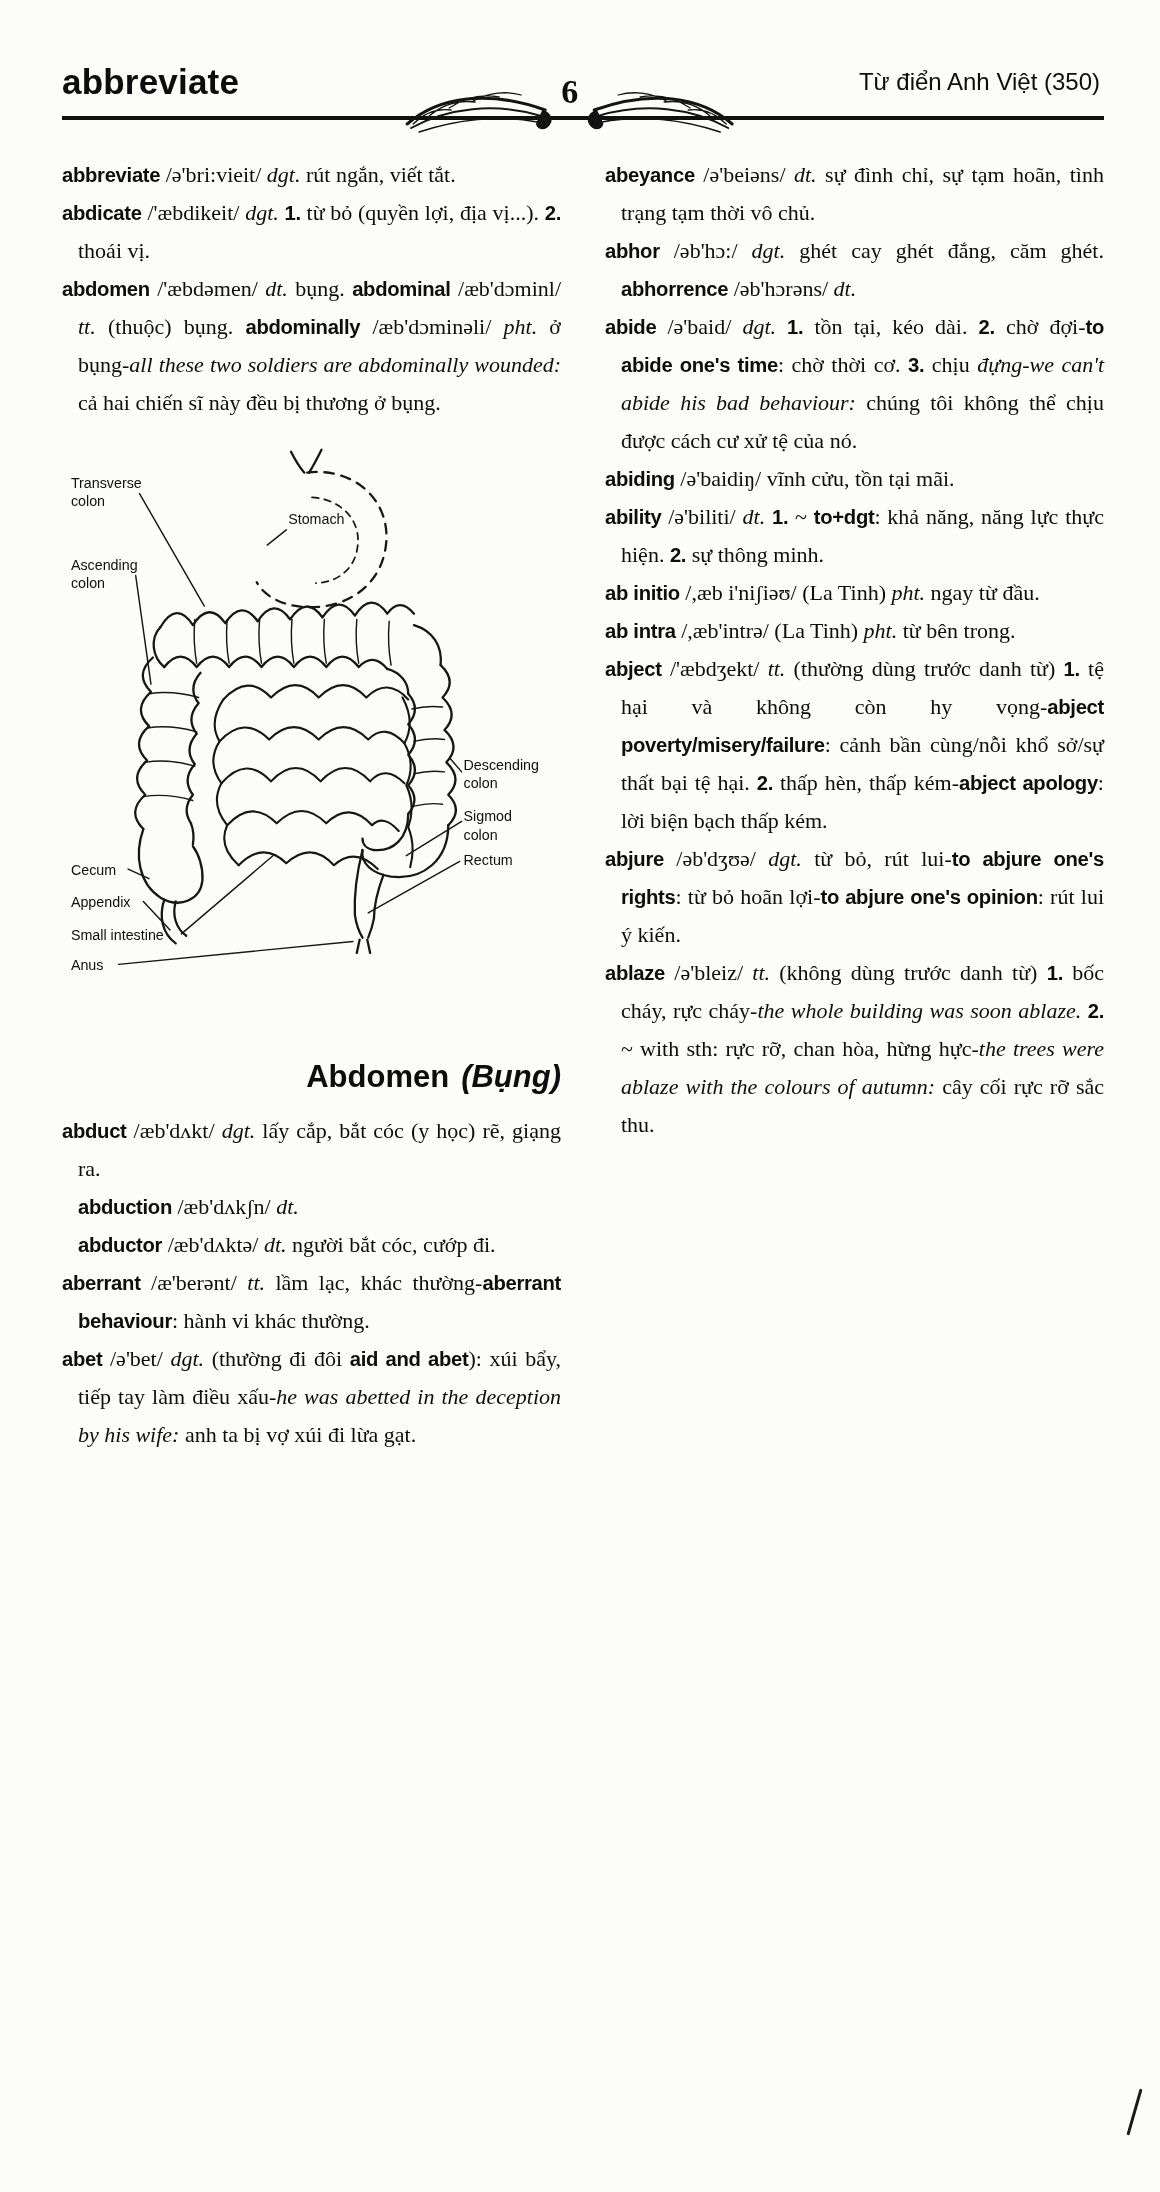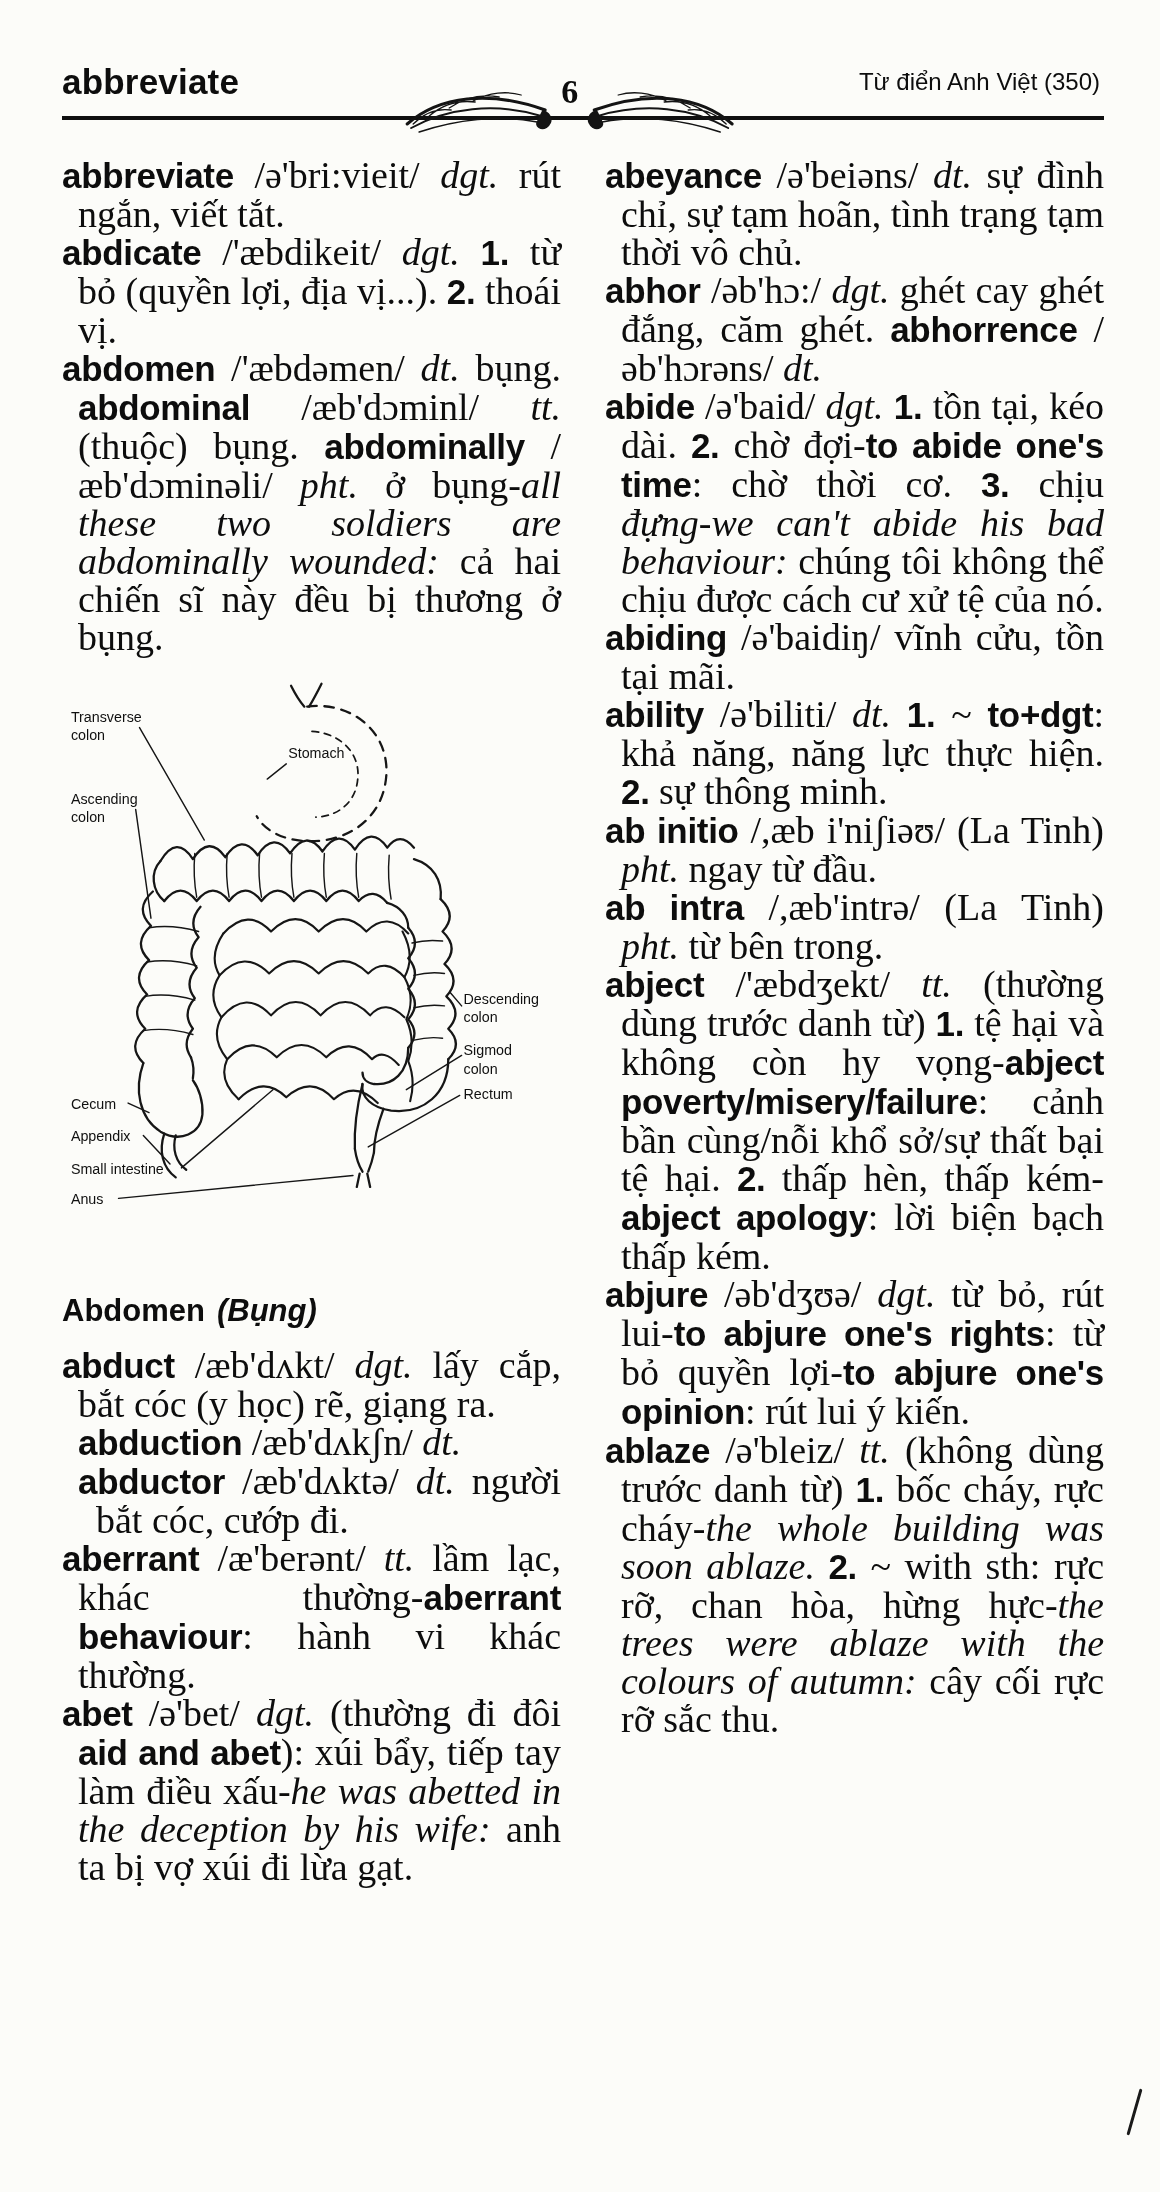--- a/index.html
+++ b/index.html
@@ -32,34 +32,34 @@
     padding: 0 8px; font-family: "Liberation Serif", serif;
   }
   .flourish { display: block; }
   .flourish.mirrored { transform: scaleX(-1); }
 
   
   .columns { display: flex; gap: 44px; margin-top: 36px; }
   .col { flex: 1; min-width: 0; }
 
   .entry {
-    margin: 0; font-size: 38px; line-height: 38px; text-align: justify;
+    margin: 0; font-size: 22px; line-height: 38px; text-align: justify;
     padding-left: 16px; text-indent: -16px;
   }
   .entry.cont { text-indent: 0; }
   .entry.sub { padding-left: 34px; text-indent: -18px; }
   .b { font-family: "Liberation Sans", sans-serif; font-weight: bold; font-size: 0.92em; letter-spacing: -0.3px; }
   .i { font-style: italic; }
 
   
   .diagram { margin: 22px 0 2px; }
   .diagram svg { display: block; margin: 0 auto; }
   .dlabel { font-family: "Liberation Sans", sans-serif; font-size: 15px; fill: #101010; }
   .diagram-caption {
-    text-align: left; font-size: 31px; line-height: 42px; margin: 2px 0 14px;
+    text-align: right; font-size: 31px; line-height: 42px; margin: 2px 0 14px;
     font-family: "Liberation Sans", sans-serif; font-weight: bold;
   }
   .cap-note { font-style: italic; margin-left: 12px; }
 
   .artifact-stroke {
     position: absolute; right: 24px; bottom: 56px; width: 3px; height: 48px;
     background: #1a1a1a; transform: rotate(16deg); border-radius: 2px;
   }
 </style>
 </head>
@@ -233,20 +233,20 @@
     <div class="col">
       <div>
           <p class="entry"><span class="b">abeyance</span><span> /ə'beiəns/ </span><span class="i">dt.</span><span> sự đình chỉ, sự tạm hoãn, tình trạng tạm thời vô chủ.</span></p>
           <p class="entry"><span class="b">abhor</span><span> /əb'hɔ:/ </span><span class="i">dgt.</span><span> ghét cay ghét đắng, căm ghét. </span><span class="b">abhorrence</span><span> /əb'hɔrəns/ </span><span class="i">dt.</span></p>
           <p class="entry"><span class="b">abide</span><span> /ə'baid/ </span><span class="i">dgt.</span><span> </span><span class="b">1.</span><span> tồn tại, kéo dài. </span><span class="b">2.</span><span> chờ đợi-</span><span class="b">to abide one's time</span><span>: chờ thời cơ. </span><span class="b">3.</span><span> chịu </span><span class="i">đựng-we can't abide his bad behaviour:</span><span> chúng tôi không thể chịu được cách cư xử tệ của nó.</span></p>
           <p class="entry"><span class="b">abiding</span><span> /ə'baidiŋ/ vĩnh cửu, tồn tại mãi.</span></p>
           <p class="entry"><span class="b">ability</span><span> /ə'biliti/ </span><span class="i">dt.</span><span> </span><span class="b">1.</span><span> ~ </span><span class="b">to+dgt</span><span>: khả năng, năng lực thực hiện. </span><span class="b">2.</span><span> sự thông minh.</span></p>
           <p class="entry"><span class="b">ab initio</span><span> /,æb i'niʃiəʊ/ (La Tinh) </span><span class="i">pht.</span><span> ngay từ đầu.</span></p>
           <p class="entry"><span class="b">ab intra</span><span> /,æb'intrə/ (La Tinh) </span><span class="i">pht.</span><span> từ bên trong.</span></p>
           <p class="entry"><span class="b">abject</span><span> /'æbdʒekt/ </span><span class="i">tt.</span><span> (thường dùng trước danh từ) </span><span class="b">1.</span><span> tệ hại và không còn hy vọng-</span><span class="b">abject poverty/misery/failure</span><span>: cảnh bần cùng/nỗi khổ sở/sự thất bại tệ hại. </span><span class="b">2.</span><span> thấp hèn, thấp kém-</span><span class="b">abject apology</span><span>: lời biện bạch thấp kém.</span></p>
-          <p class="entry"><span class="b">abjure</span><span> /əb'dʒʊə/ </span><span class="i">dgt.</span><span> từ bỏ, rút lui-</span><span class="b">to abjure one's rights</span><span>: từ bỏ quyền lợi-</span><span class="b">to abjure one's opinion</span><span>: rút lui ý kiến.</span></p>
+          <p class="entry"><span class="b">abjure</span><span> /əb'dʒʊə/ </span><span class="i">dgt.</span><span> từ bỏ, rút lui-</span><span class="b">to abjure one's rights</span><span>: từ bỏ hoãn lợi-</span><span class="b">to abjure one's opinion</span><span>: rút lui ý kiến.</span></p>
           <p class="entry"><span class="b">ablaze</span><span> /ə'bleiz/ </span><span class="i">tt.</span><span> (không dùng trước danh từ) </span><span class="b">1.</span><span> bốc cháy, rực cháy-</span><span class="i">the whole building was soon ablaze.</span><span> </span><span class="b">2.</span><span> ~ with sth: rực rỡ, chan hòa, hừng hực-</span><span class="i">the trees were ablaze with the colours of autumn:</span><span> cây cối rực rỡ sắc thu.</span></p>
         </div>
     </div>
   </div>
 
   <div class="artifact-stroke"></div>
 </div>
 
 </body></html>

